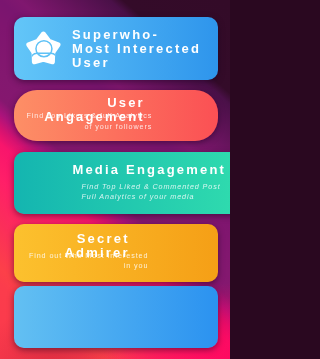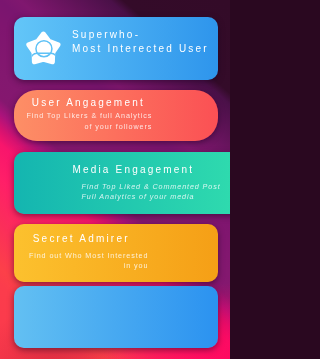--- a/index.html
+++ b/index.html
@@ -9,21 +9,21 @@
   .bg{position:absolute;left:0;top:0;width:230px;height:359px;
       background:linear-gradient(41deg,#FB3A4C 1%,#FB3C4C 13.4%,#FC4049 16.2%,#FB2E5A 24.3%,#FF1F68 32.3%,#F8156C 38.6%,#D51270 41.3%,#A9137B 44%,#85176F 46.6%,#83186F 51.1%,#7F156F 60%,#7A156F 64.2%,#80176F 67.2%,#4A1048 81.3%,#340B29 83.3%,#330B28 99%);}
   .bg2{position:absolute;left:0;top:0;width:230px;height:359px;
       background:radial-gradient(78% 40% at 103% 110%,rgba(255,3,92,.95) 0%,rgba(255,3,92,.45) 50%,rgba(255,3,92,0) 78%),
                  radial-gradient(42% 26% at 22% 104%,rgba(150,10,40,.30) 0%,rgba(150,10,40,0) 75%);}
   .card{position:absolute;left:13.5px;width:204.5px;border-radius:10px;
         box-shadow:0 2px 6px rgba(25,0,30,.5);}
   .icon{position:absolute;}
   .title{position:absolute;}
   .sub{position:absolute;}
-  .title{font-weight:normal;color:#fff;font-size:10px;line-height:14px;
+  .title{font-weight:bold;color:#fff;font-size:13px;line-height:14px;
          letter-spacing:2.2px;white-space:pre-line;}
   .sub{color:rgba(255,255,255,.82);font-size:7.2px;line-height:10.4px;
        letter-spacing:.9px;white-space:pre-line;}
   .ta-right{text-align:right;}
   .title.ta-right{margin-right:-2.2px;}
   .sub.ta-right{margin-right:-0.9px;}
   svg{display:block;overflow:visible;}
 
   
   .card-1 .icon{left:10.8px;top:12.5px;}

